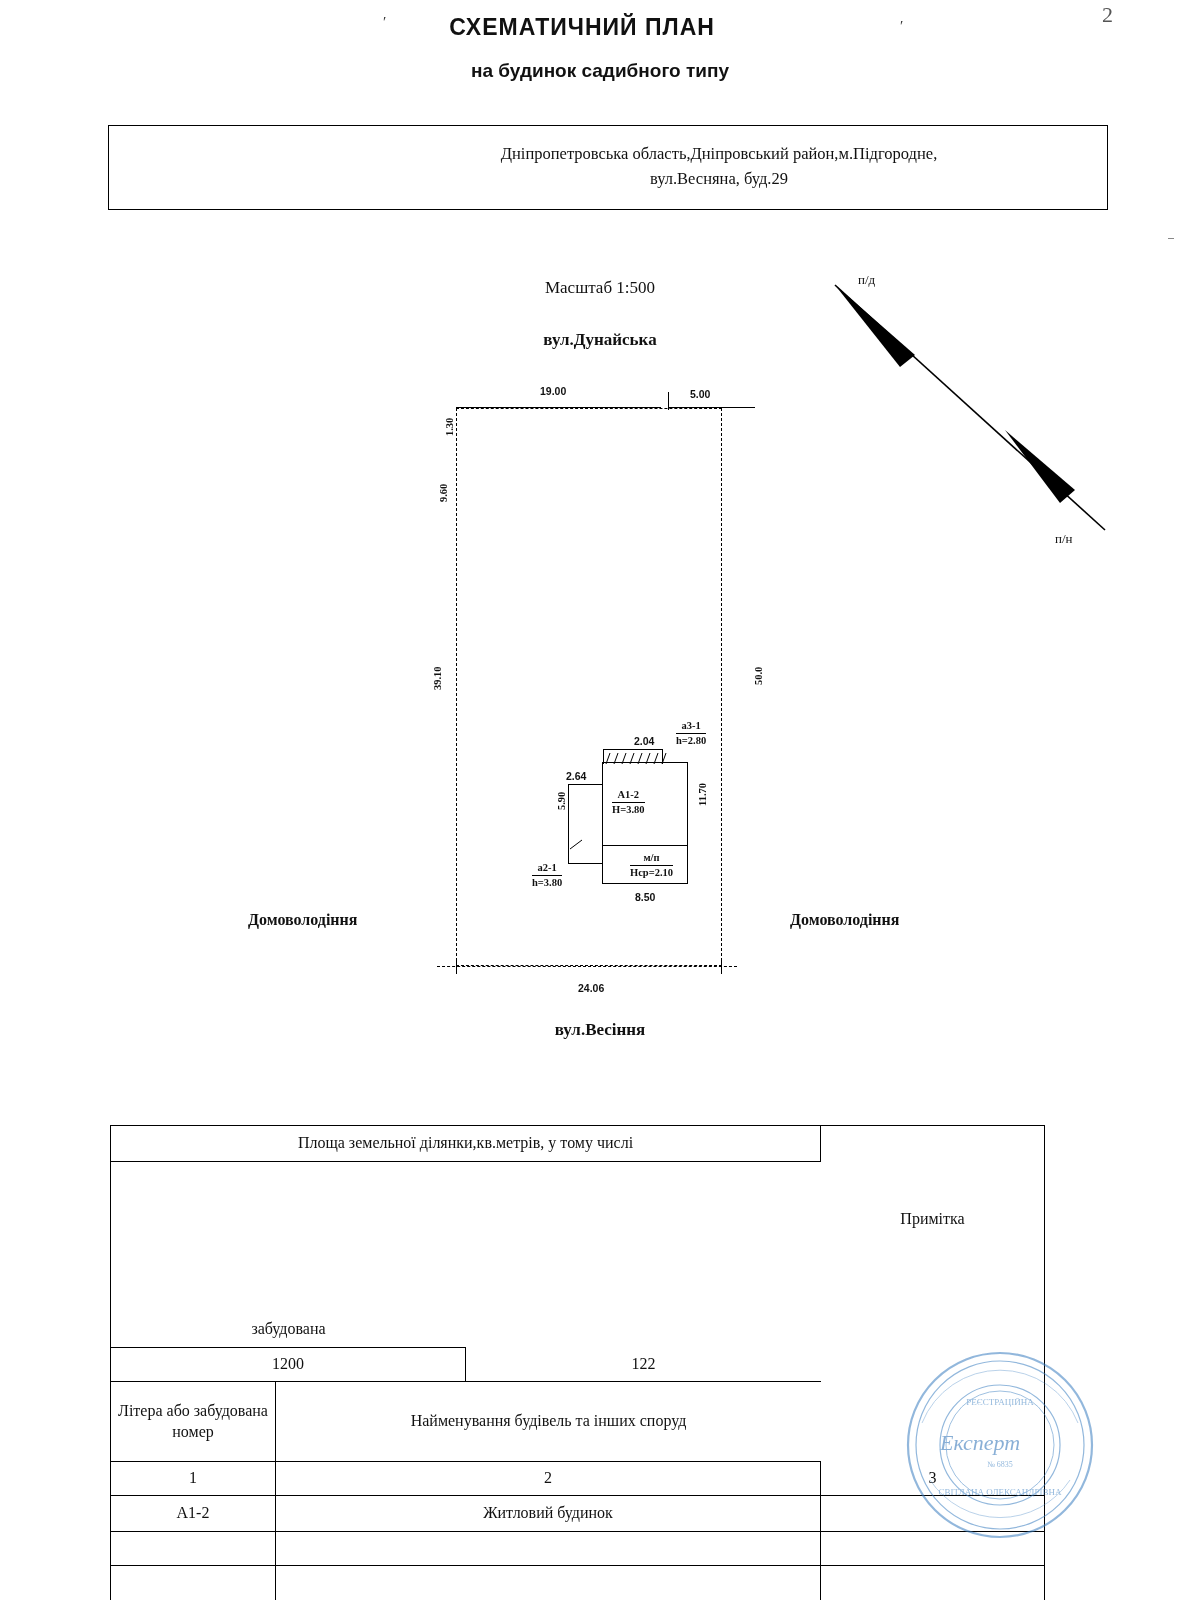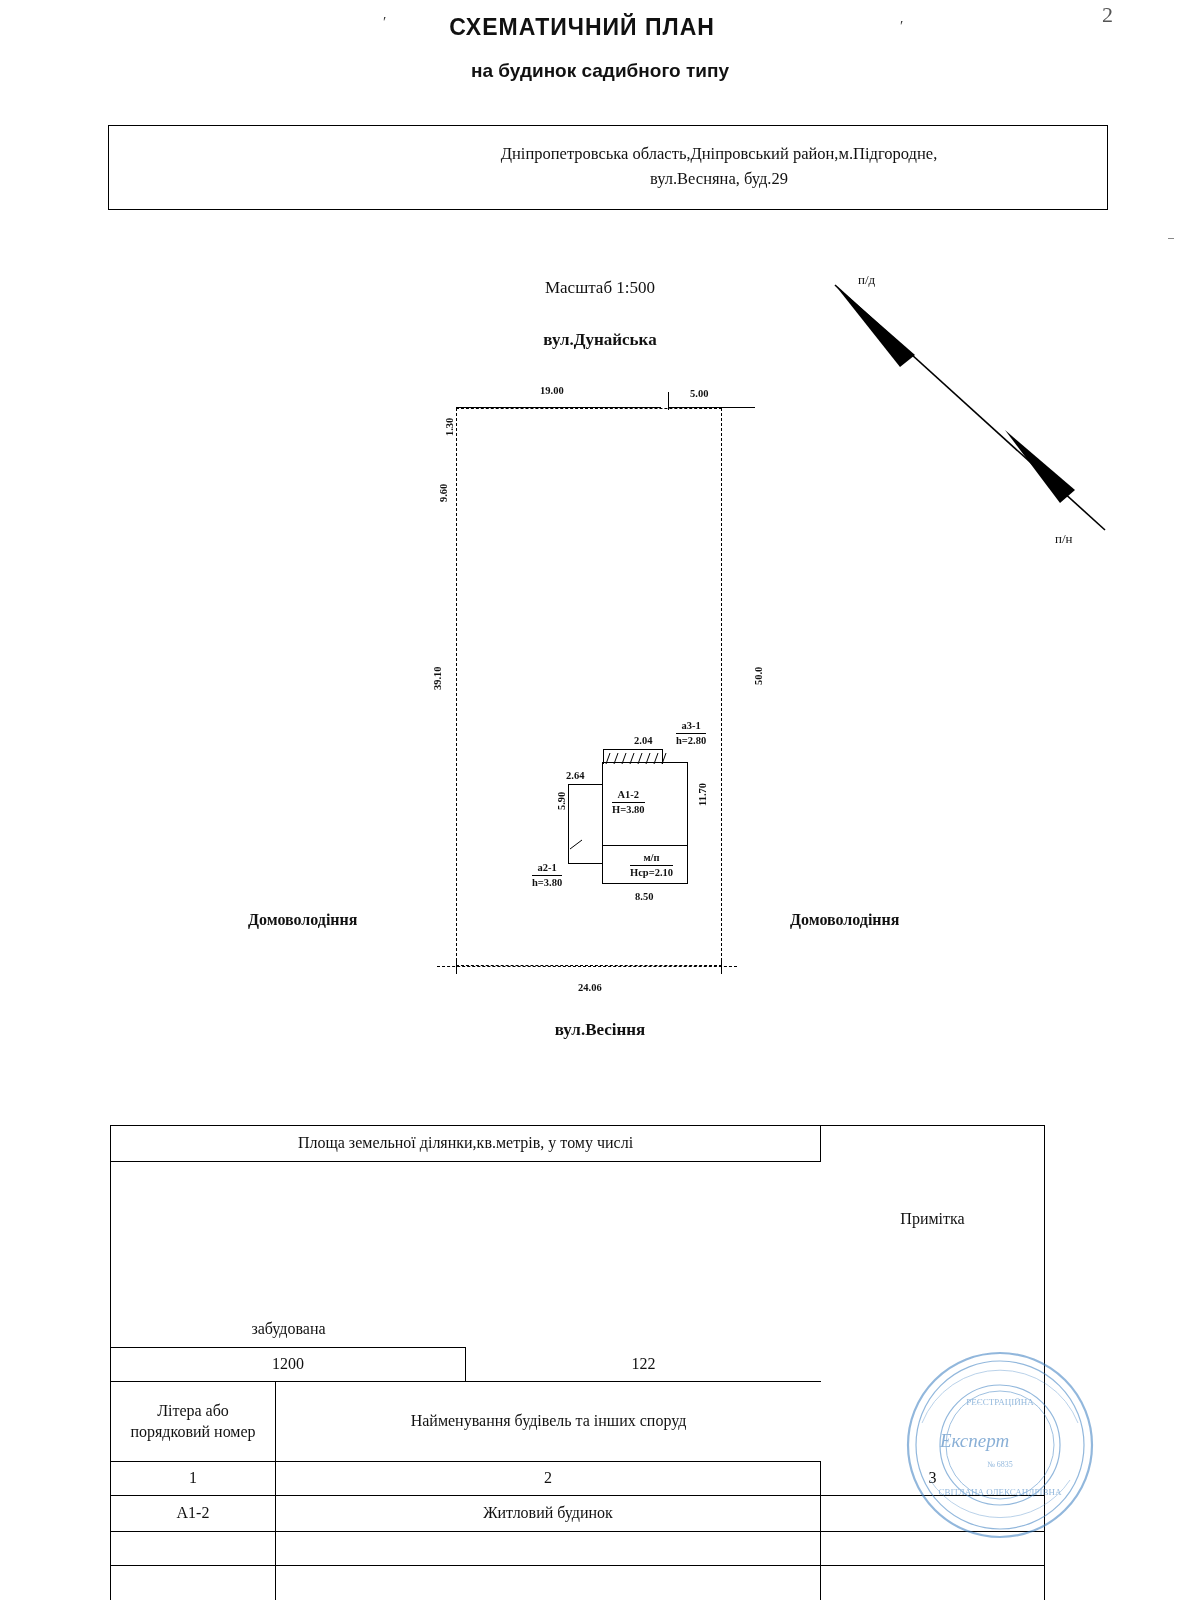--- a/index.html
+++ b/index.html
@@ -138,21 +138,21 @@
   }
   .tick {
     position: absolute;
     width: 0;
     border-left: 1.4px solid #000;
   }
 
   .dim {
     position: absolute;
     font-size: 10.5px;
-    font-family: Liberation Serif, serif;
+    font-family: Liberation Sans, sans-serif;
     font-weight: bold;
     white-space: nowrap;
   }
   .dim-v {
     position: absolute;
     font-size: 10.5px;
     font-weight: bold;
     transform: rotate(-90deg);
     transform-origin: left top;
     white-space: nowrap;
@@ -257,21 +257,21 @@
     top: 1345px;
     width: 200px;
     height: 200px;
     opacity: 0.55;
     pointer-events: none;
   }
   .stamp-txt {
     position: absolute;
     left: 40px; top: 85px;
     font-family: "Liberation Serif", serif;
-    font-size: 19px;
+    font-size: 22px;
     color: #2a6fb5;
     font-style: italic;
   }
   .marks {
     position: absolute;
     font-size: 15px;
     color: #333;
   }
 </style>
 </head>
@@ -376,21 +376,21 @@
       <div class="cell w-note note-tall" style="border-bottom:none;">Примітка</div>
     </div>
     <div class="row">
       <div class="cell w-half h2">забудована</div>
     </div>
     <div class="row">
       <div class="cell w-half h3">1200</div>
       <div class="cell w-half h3">122</div>
     </div>
     <div class="row">
-      <div class="cell w-a h4">Літера або порядковий номер</div>
+      <div class="cell w-a h4">Літера або забудована номер</div>
       <div class="cell w-b h4">Найменування будівель та інших споруд</div>
     </div>
     <div class="row">
       <div class="cell w-a h5">1</div>
       <div class="cell w-b h5">2</div>
       <div class="cell w-note h5">3</div>
     </div>
     <div class="row">
       <div class="cell w-a h6">А1-2</div>
       <div class="cell w-b h6 cell-left">Житловий будинок</div>

